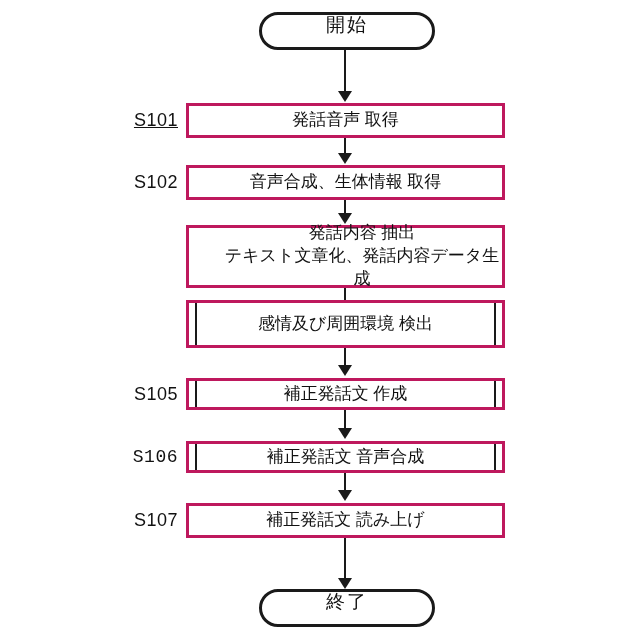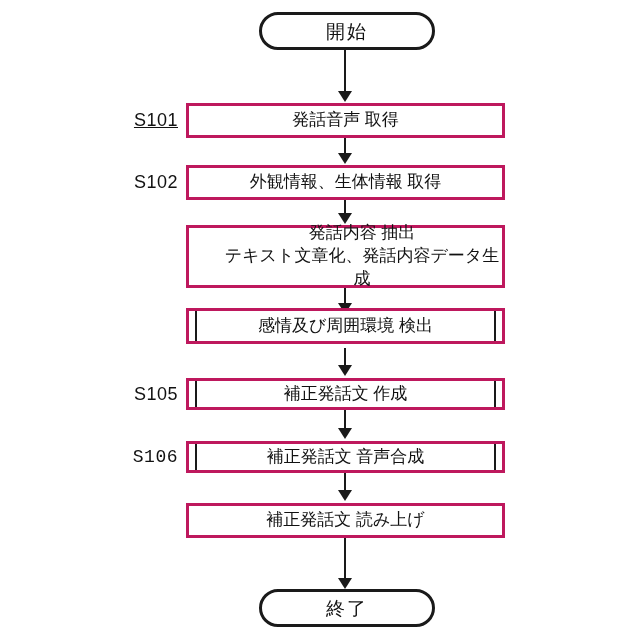--- a/index.html
+++ b/index.html
@@ -20,21 +20,21 @@
   .terminal {
     position: absolute;
     left: 259px;
     width: 176px;
     height: 38px;
     border: 3px solid #1a1a1a;
     border-radius: 19px;
     background: #ffffff;
     box-sizing: border-box;
     display: flex;
-    align-items: center;
+    align-items: flex-start;
     justify-content: center;
   }
   .terminal .node-text {
     font-size: 19px;
     color: #111111;
     letter-spacing: 2px;
     line-height: 1;
   }
 
   
@@ -113,35 +113,35 @@
   <div class="step-label" style="top:110px;text-decoration:underline;">S101</div>
   <div class="process" style="top:103px; height:35px;">
     <span class="node-text">発話音声 取得</span>
   </div>
 
   <div class="connector" style="top:138px; height:16px;"></div>
   <div class="arrowhead" style="top:153px;"></div>
 
   <div class="step-label" style="top:172px;">S102</div>
   <div class="process" style="top:165px; height:35px;">
-    <span class="node-text">外観情報、生体情報 取得</span>
+    <span class="node-text">音声合成、生体情報 取得</span>
   </div>
 
   <div class="connector" style="top:200px; height:14px;"></div>
   <div class="arrowhead" style="top:213px;"></div>
 
   <div class="process" style="top:225px; height:63px;padding-left:33px;">
     <span class="node-text">発話内容 抽出
 テキスト文章化、発話内容データ生成</span>
   </div>
 
   <div class="connector" style="top:288px; height:16px;"></div>
   <div class="arrowhead" style="top:303px;"></div>
 
-  <div class="process predefined" style="top:308px; height:36px;">
+  <div class="process predefined" style="top:300px; height:48px;">
     <span class="node-text">感情及び周囲環境 検出</span>
   </div>
 
   <div class="connector" style="top:348px; height:18px;"></div>
   <div class="arrowhead" style="top:365px;"></div>
 
   <div class="step-label" style="top:384px;">S105</div>
   <div class="process predefined" style="top:378px; height:32px;">
     <span class="node-text">補正発話文 作成</span>
   </div>
@@ -150,20 +150,21 @@
   <div class="arrowhead" style="top:428px;"></div>
 
   <div class="step-label" style="top:447px;font-family:Liberation Mono, monospace;">S106</div>
   <div class="process predefined" style="top:441px; height:32px;">
     <span class="node-text">補正発話文 音声合成</span>
   </div>
 
   <div class="connector" style="top:473px; height:18px;"></div>
   <div class="arrowhead" style="top:490px;"></div>
 
+  <div class="step-label" style="top:510px;">S107</div>
   <div class="process" style="top:503px; height:35px;">
     <span class="node-text">補正発話文 読み上げ</span>
   </div>
 
   <div class="connector" style="top:538px; height:42px;"></div>
   <div class="arrowhead" style="top:578px;"></div>
 
   <div class="terminal" style="top:589px;">
     <span class="node-text">終了</span>
   </div>

